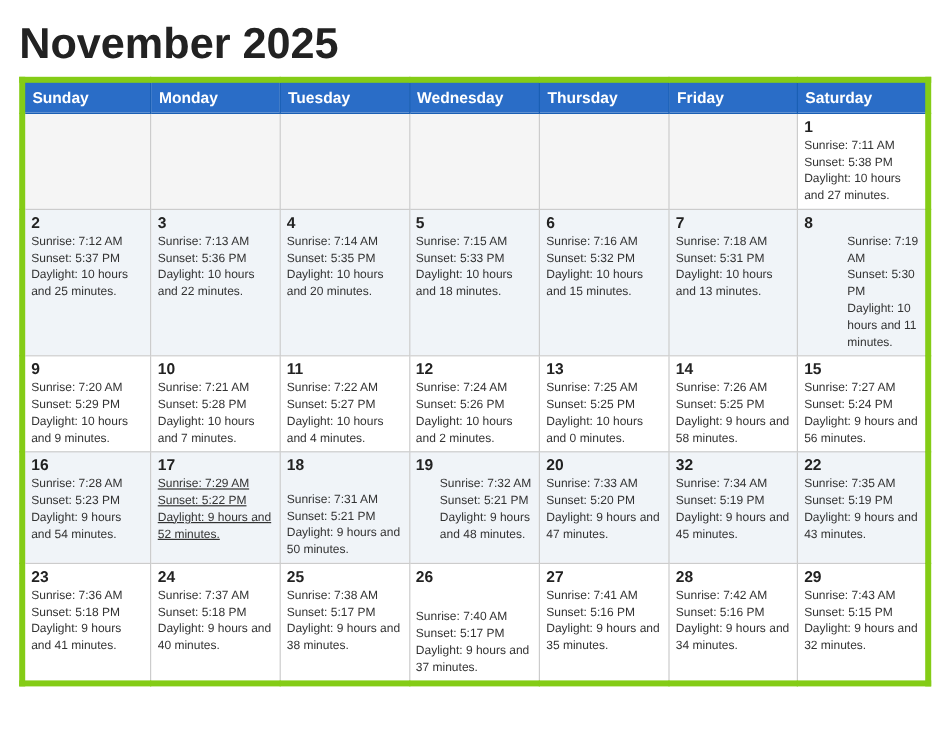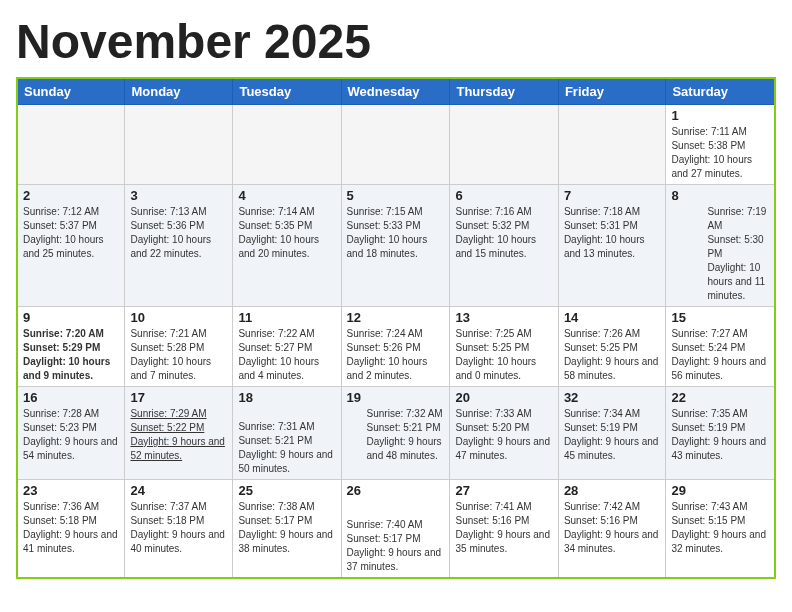--- a/index.html
+++ b/index.html
@@ -27,33 +27,33 @@
       color: #333;
       line-height: 1;
     }
     .logo-text span {
       color: #1a5fb4;
     }
     .title-area {
       text-align: right;
     }
     .month-title {
-      font-size: 48px;
+      font-size: 36px;
       font-weight: bold;
       color: #222;
       line-height: 1.1;
     }
     .location-title {
       font-size: 15px;
       color: #444;
     }
     .calendar {
       width: 100%;
       border-collapse: collapse;
-      border: 2px solid #84cc16;
+      border: 5px solid #84cc16;
     }
     .calendar th {
       background-color: #2a6dc7;
       color: #fff;
       font-size: 13px;
       font-weight: bold;
       text-align: left;
       padding: 5px 6px;
       border: 1px solid #1a5fb4;
     }
@@ -164,21 +164,21 @@
         <td>
           <div class="day-number">8</div>
           <div class="day-info" style="white-space: pre-line; margin-left: 36px;">Sunrise: 7:19 AM
 Sunset: 5:30 PM
 Daylight: 10 hours and 11 minutes.</div>
         </td>
       </tr>
       <tr>
         <td>
           <div class="day-number">9</div>
-          <div class="day-info" style="white-space: pre-line; font-weight: bold;">Sunrise: 7:20 AM
+          <div class="day-info" style="white-space: pre-line;">Sunrise: 7:20 AM
 Sunset: 5:29 PM
 Daylight: 10 hours and 9 minutes.</div>
         </td>
         <td>
           <div class="day-number">10</div>
           <div class="day-info" style="white-space: pre-line;">Sunrise: 7:21 AM
 Sunset: 5:28 PM
 Daylight: 10 hours and 7 minutes.</div>
         </td>
         <td>

